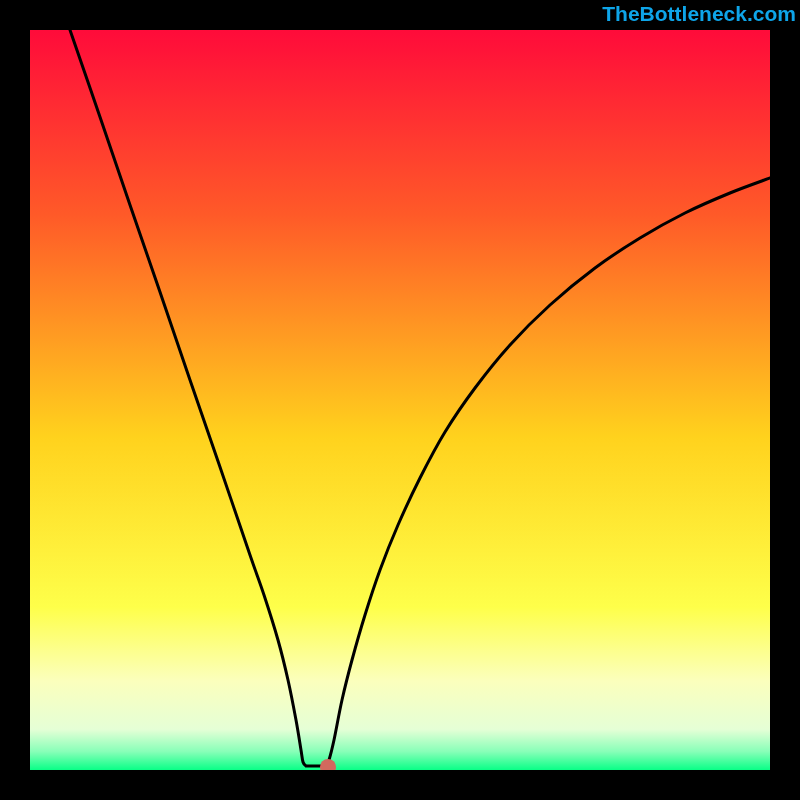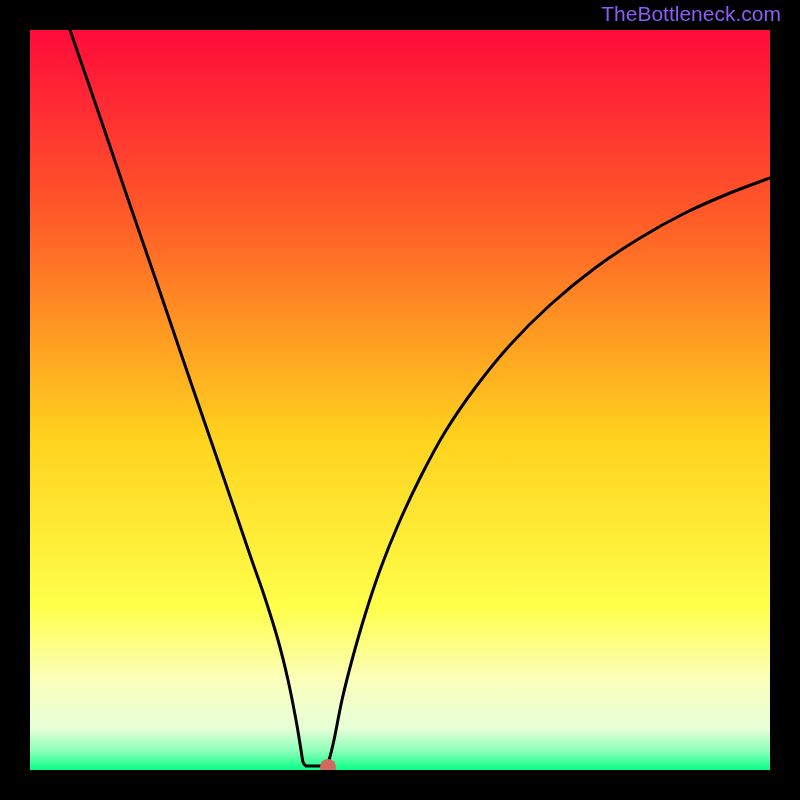--- a/index.html
+++ b/index.html
@@ -5,26 +5,26 @@
   * { margin: 0; padding: 0; box-sizing: border-box; }
   html, body { width: 800px; height: 800px; overflow: hidden; background: #000; }
   .container {
     position: relative;
     width: 800px;
     height: 800px;
   }
   .attribution {
     position: absolute;
     top: 2px;
-    right: 19px;
+    right: 4px;
     font-family: Arial, Helvetica, sans-serif;
     font-size: 21px;
-    color: #8b5cf6;
+    color: #0ea5e9;
     letter-spacing: 0px;
-    font-weight: 400;
+    font-weight: 700;
     z-index: 5;
   }
   svg.chart {
     position: absolute;
     top: 0;
     left: 0;
     width: 800px;
     height: 800px;
   }
 </style>

